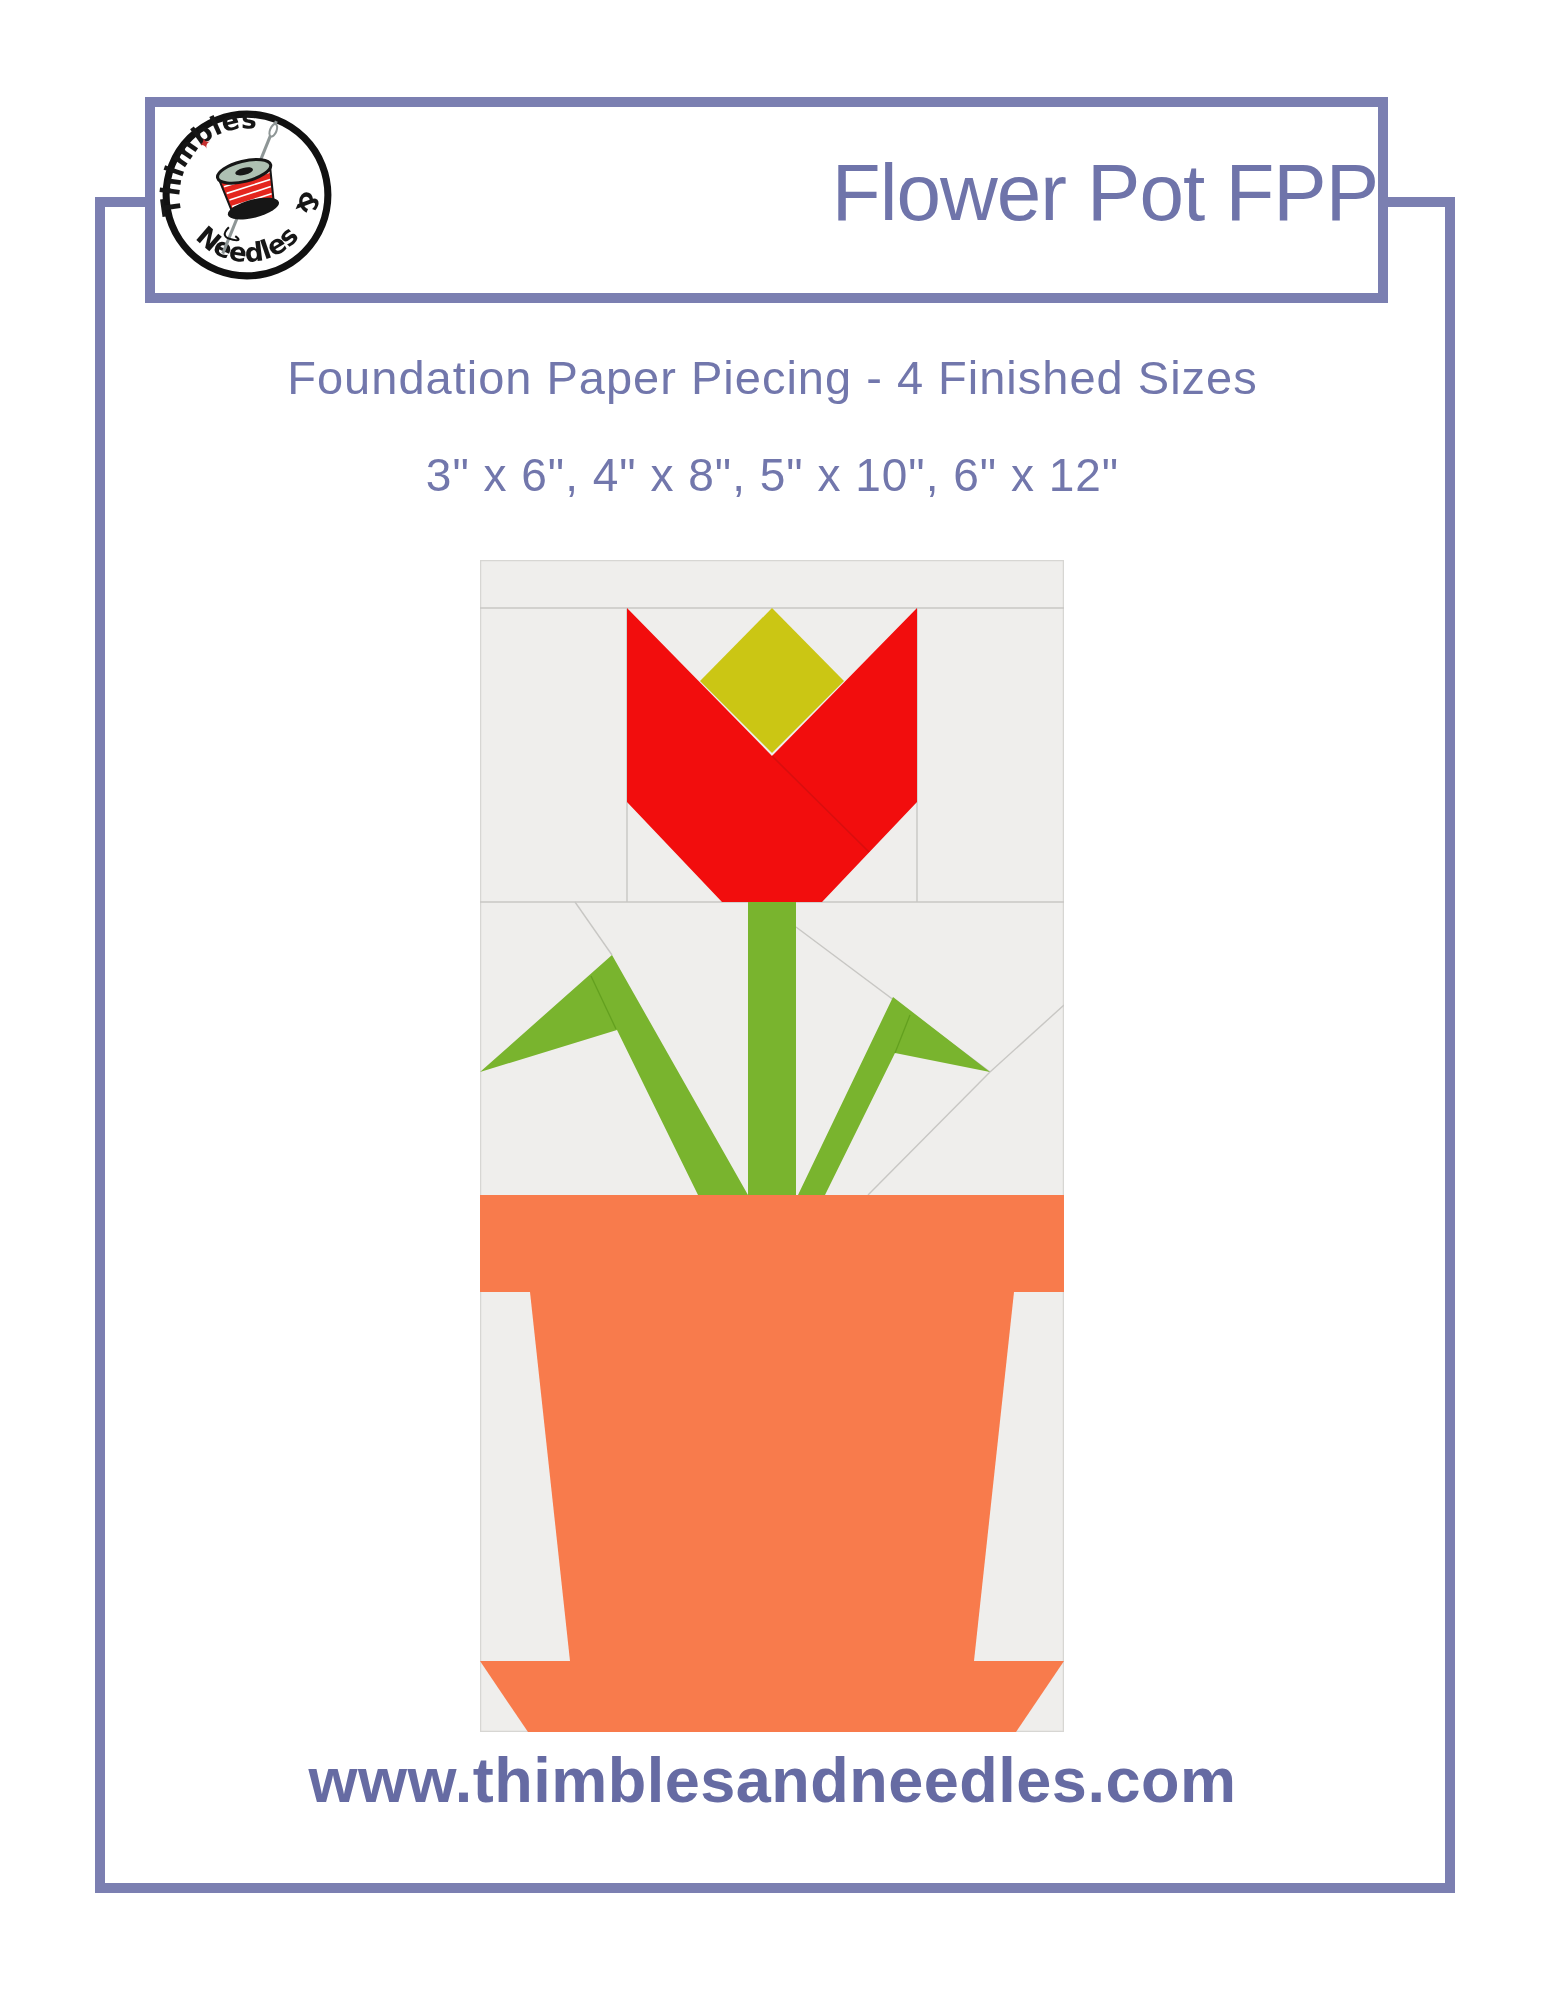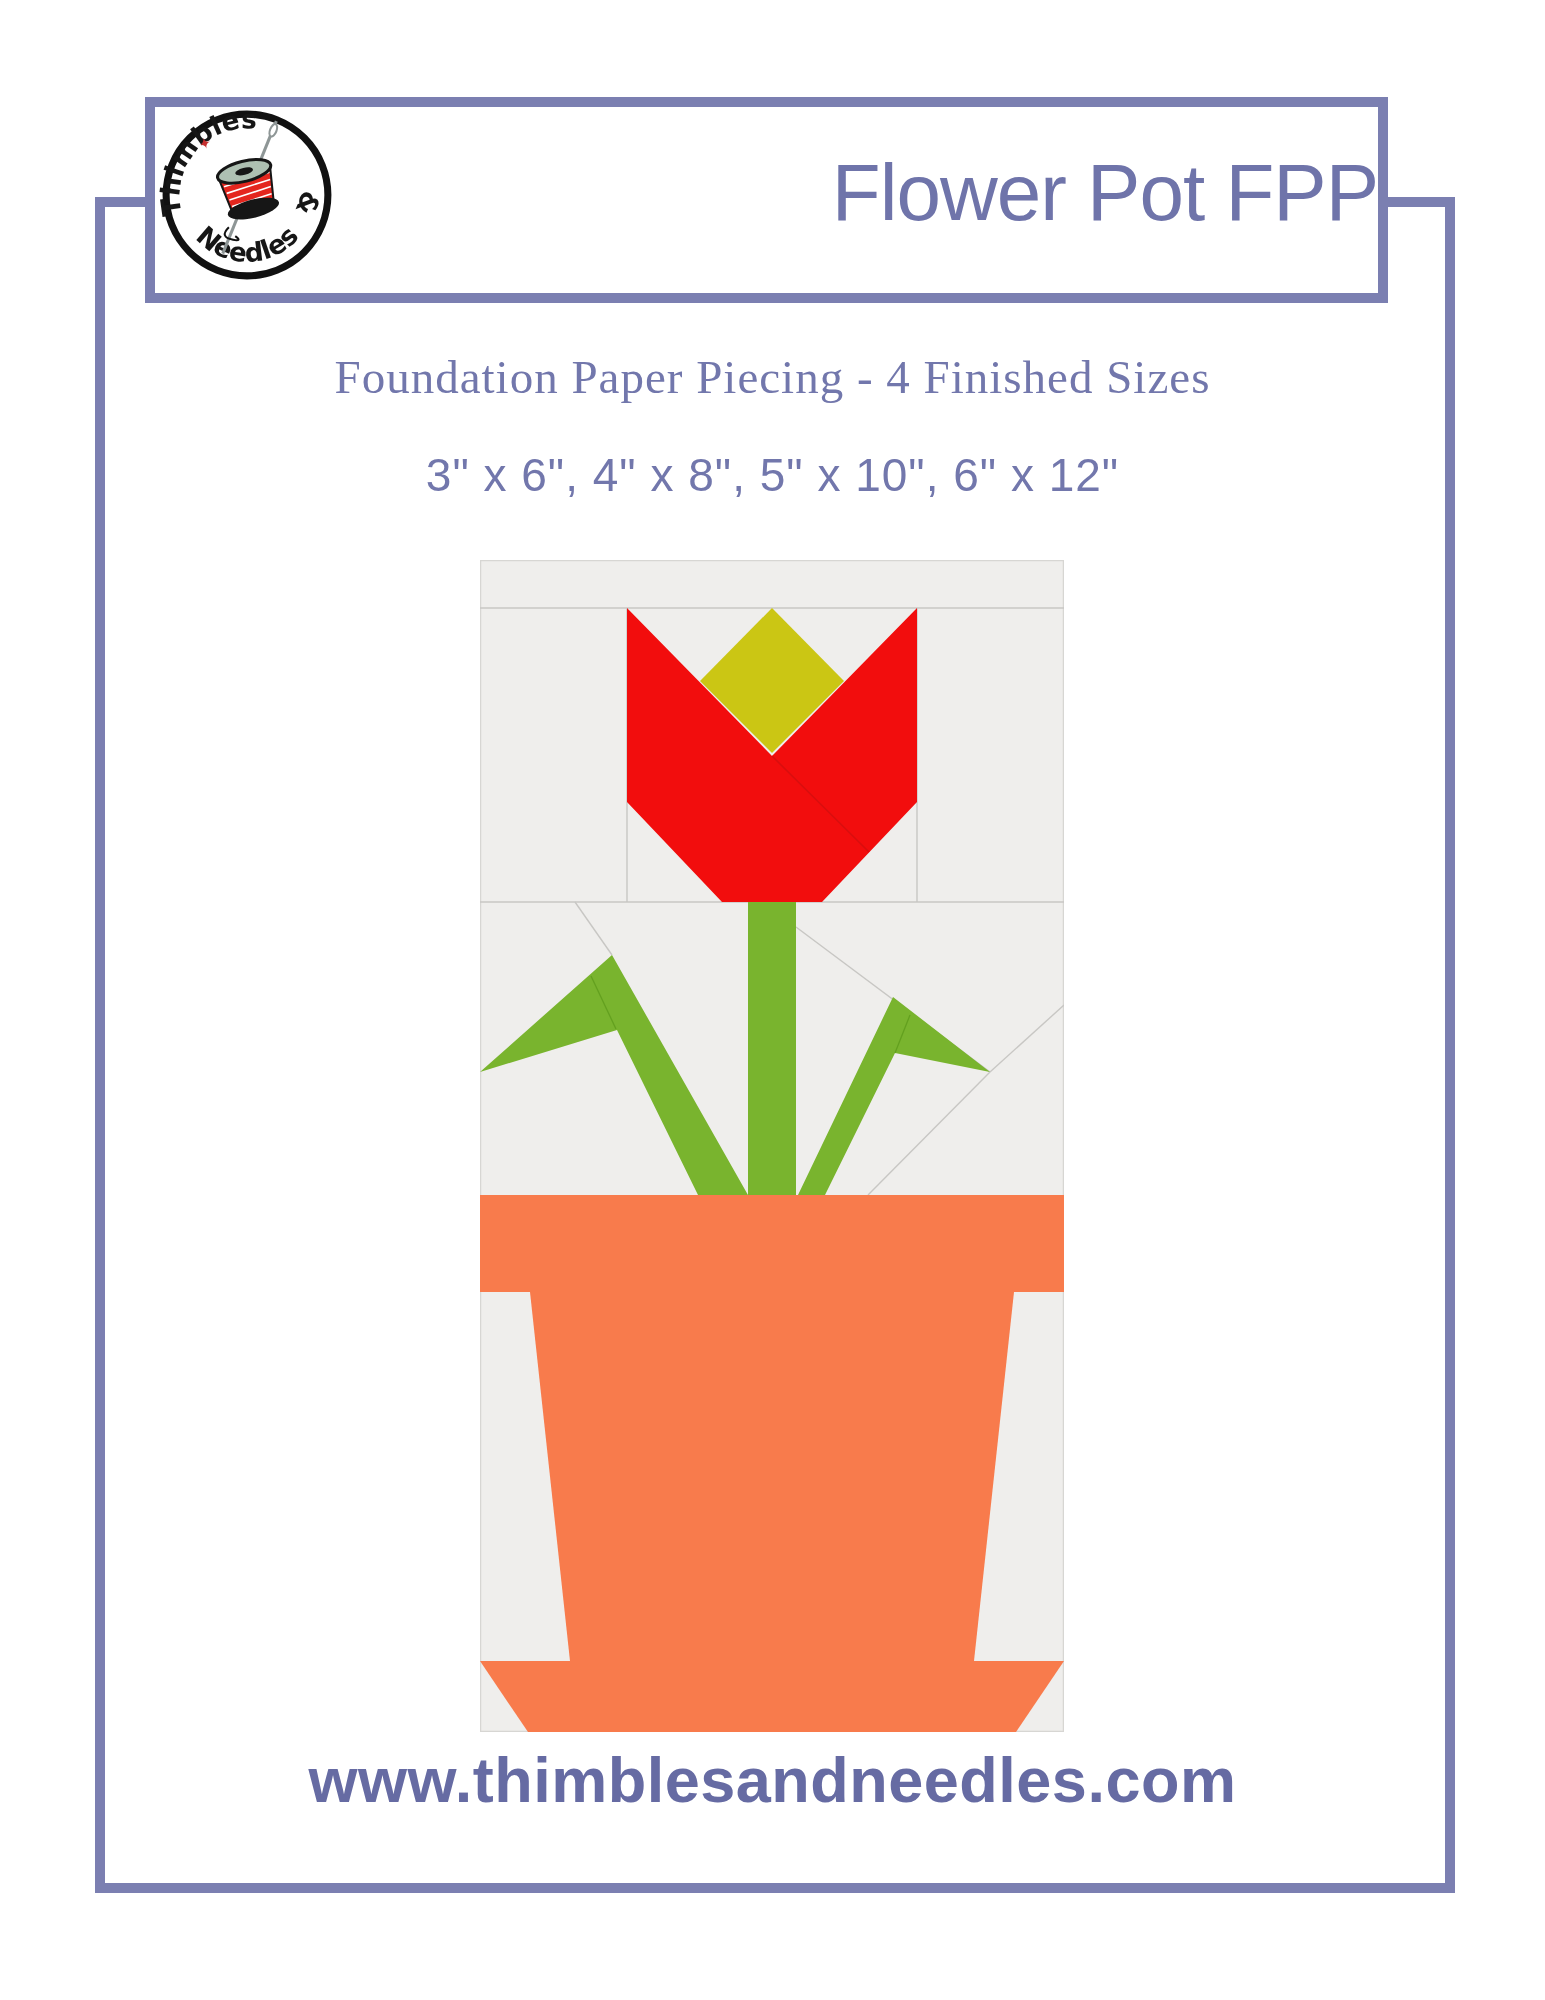--- a/index.html
+++ b/index.html
@@ -16,21 +16,21 @@
     border:10px solid var(--frame);box-sizing:border-box;background:#ffffff;z-index:2;
   }
   .page-title{
     position:absolute;top:44px;left:0;width:100%;box-sizing:border-box;
     padding-left:118px;text-align:right;font-size:80px;line-height:84px;
     letter-spacing:-1px;color:var(--heading_text);white-space:nowrap;
   }
   .logo-wrap{position:absolute;left:156px;top:104px;width:182px;height:182px;z-index:3;}
   .subtitle{
     position:absolute;left:0;top:350px;width:100%;text-align:center;
-    font-size:47px;letter-spacing:1px;color:var(--body_text);white-space:nowrap;font-family:Liberation Serif, serif;
+    font-size:47px;letter-spacing:1px;color:var(--body_text);white-space:nowrap;
   }
   .sizes-line{
     position:absolute;left:0;top:448px;width:100%;text-align:center;
     font-size:46px;letter-spacing:1px;color:var(--body_text);white-space:nowrap;
   }
   .block-wrap{position:absolute;left:480px;top:560px;width:584px;height:1172px;z-index:1;}
   .footer-url{
     position:absolute;left:0;top:1744px;width:100%;text-align:center;
     font-size:63px;font-weight:bold;letter-spacing:0.5px;color:var(--footer_text);white-space:nowrap;
   }

